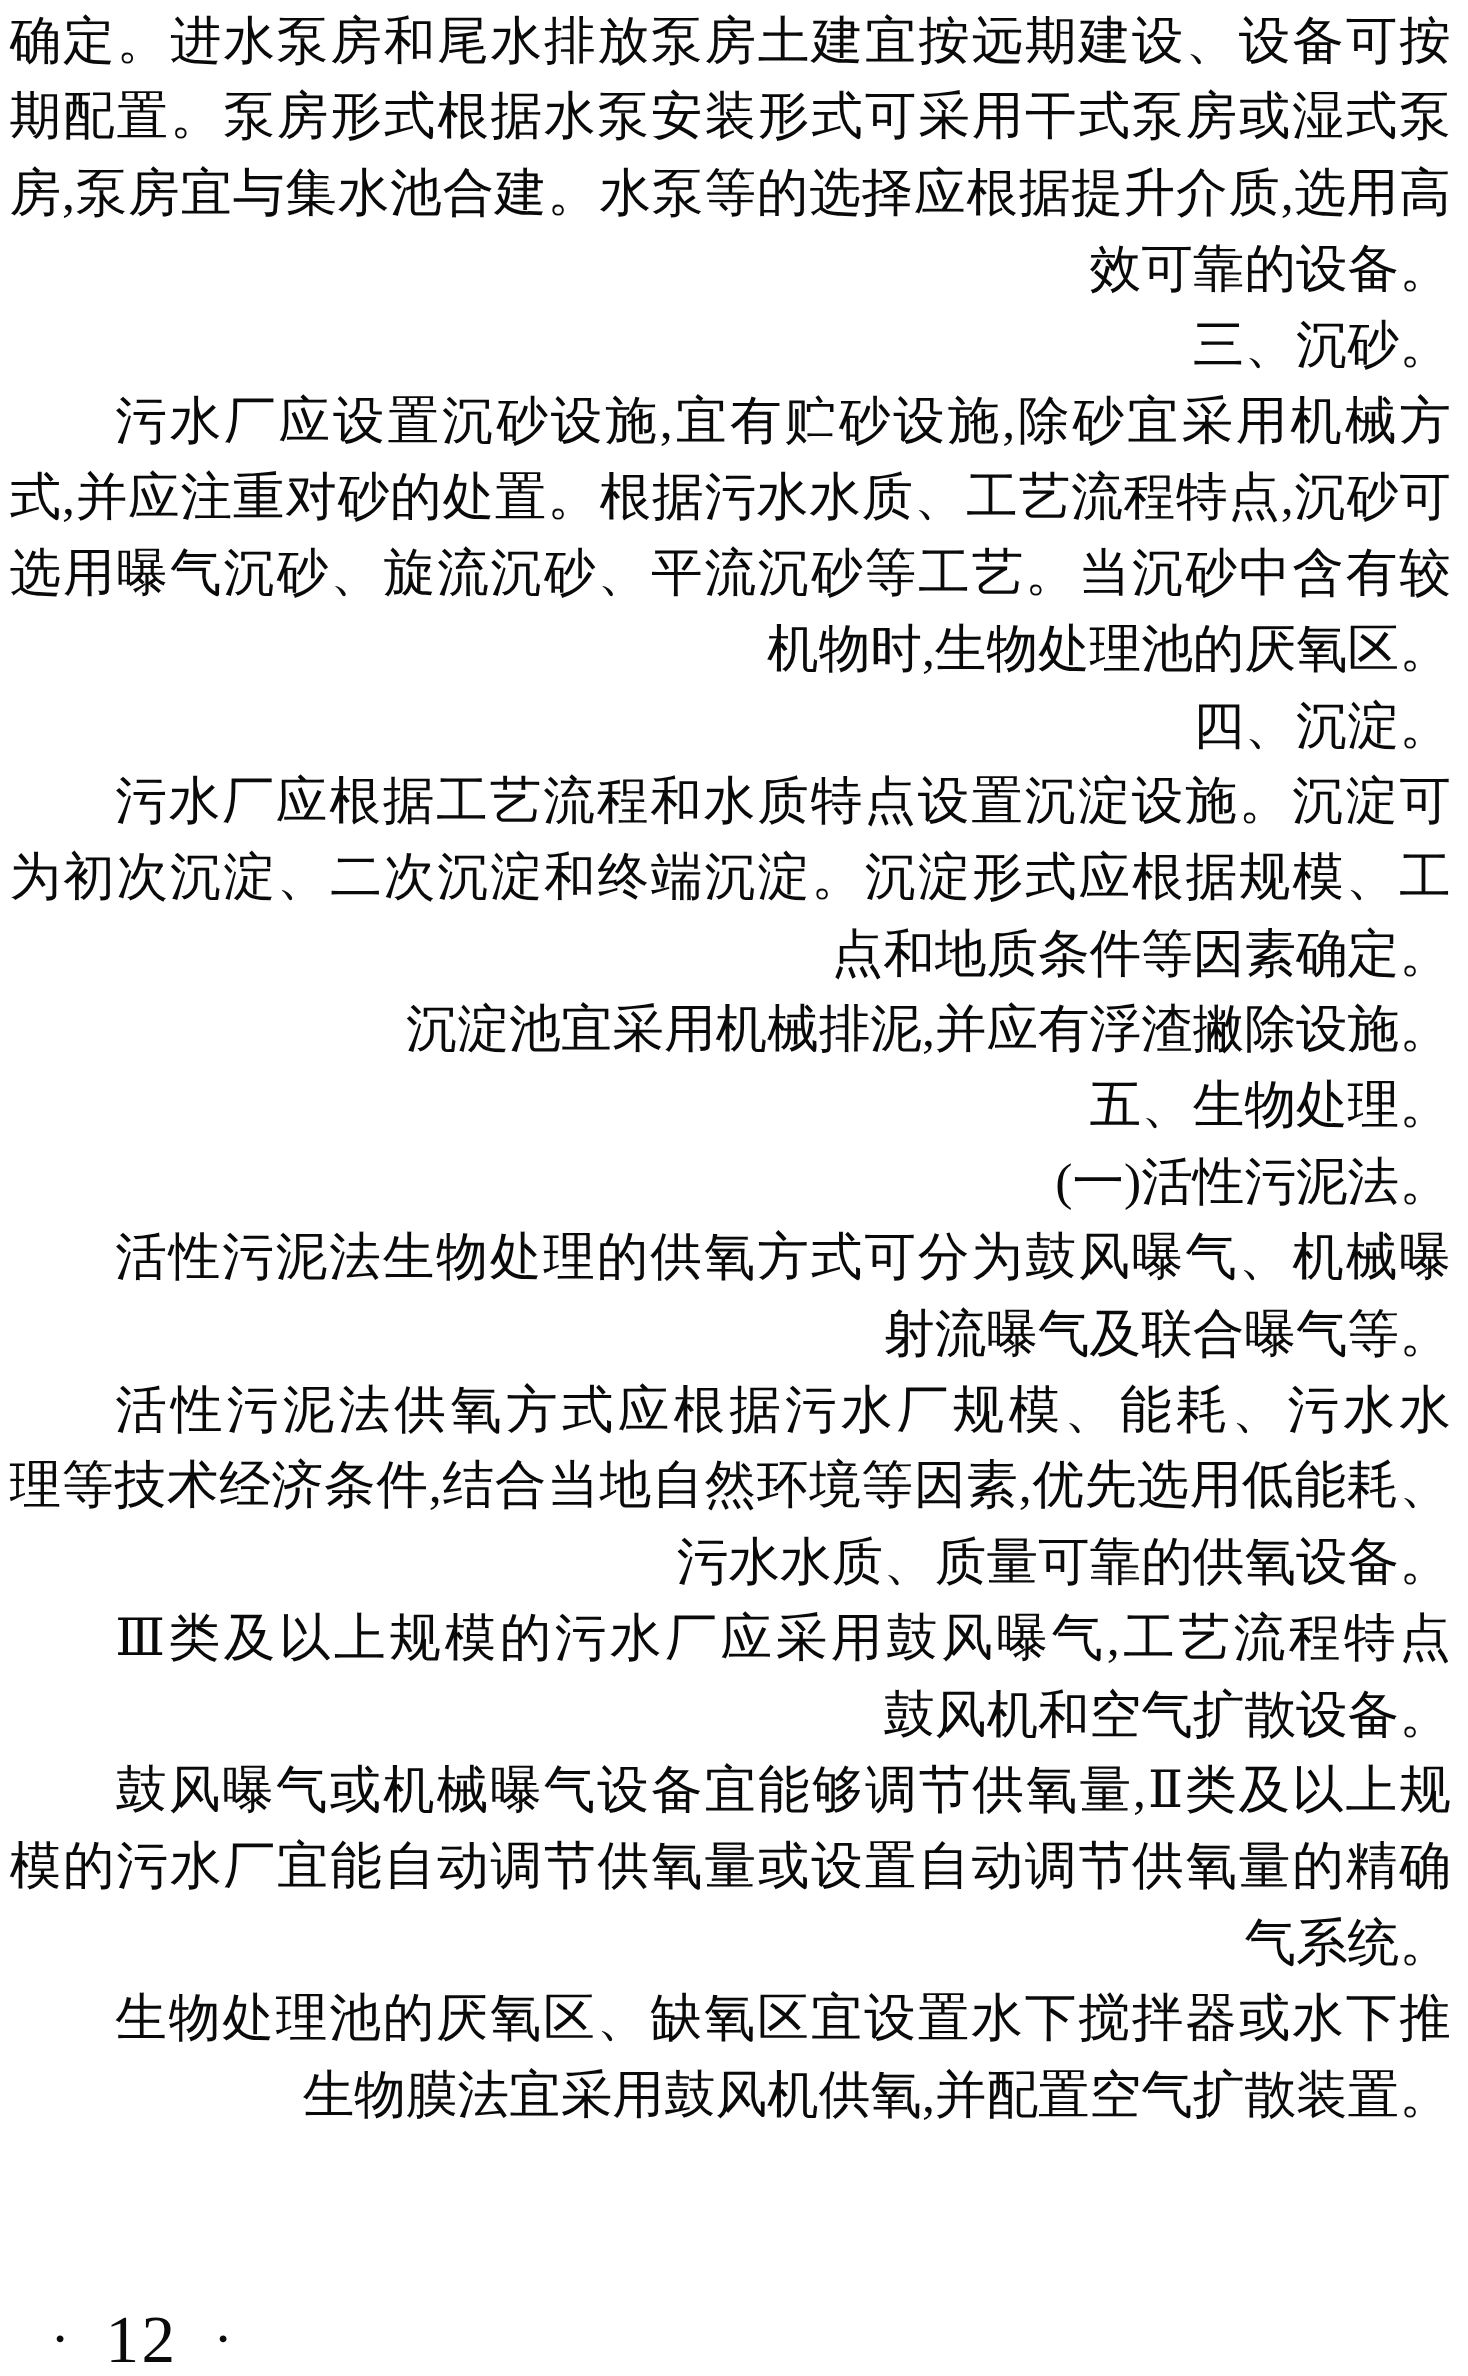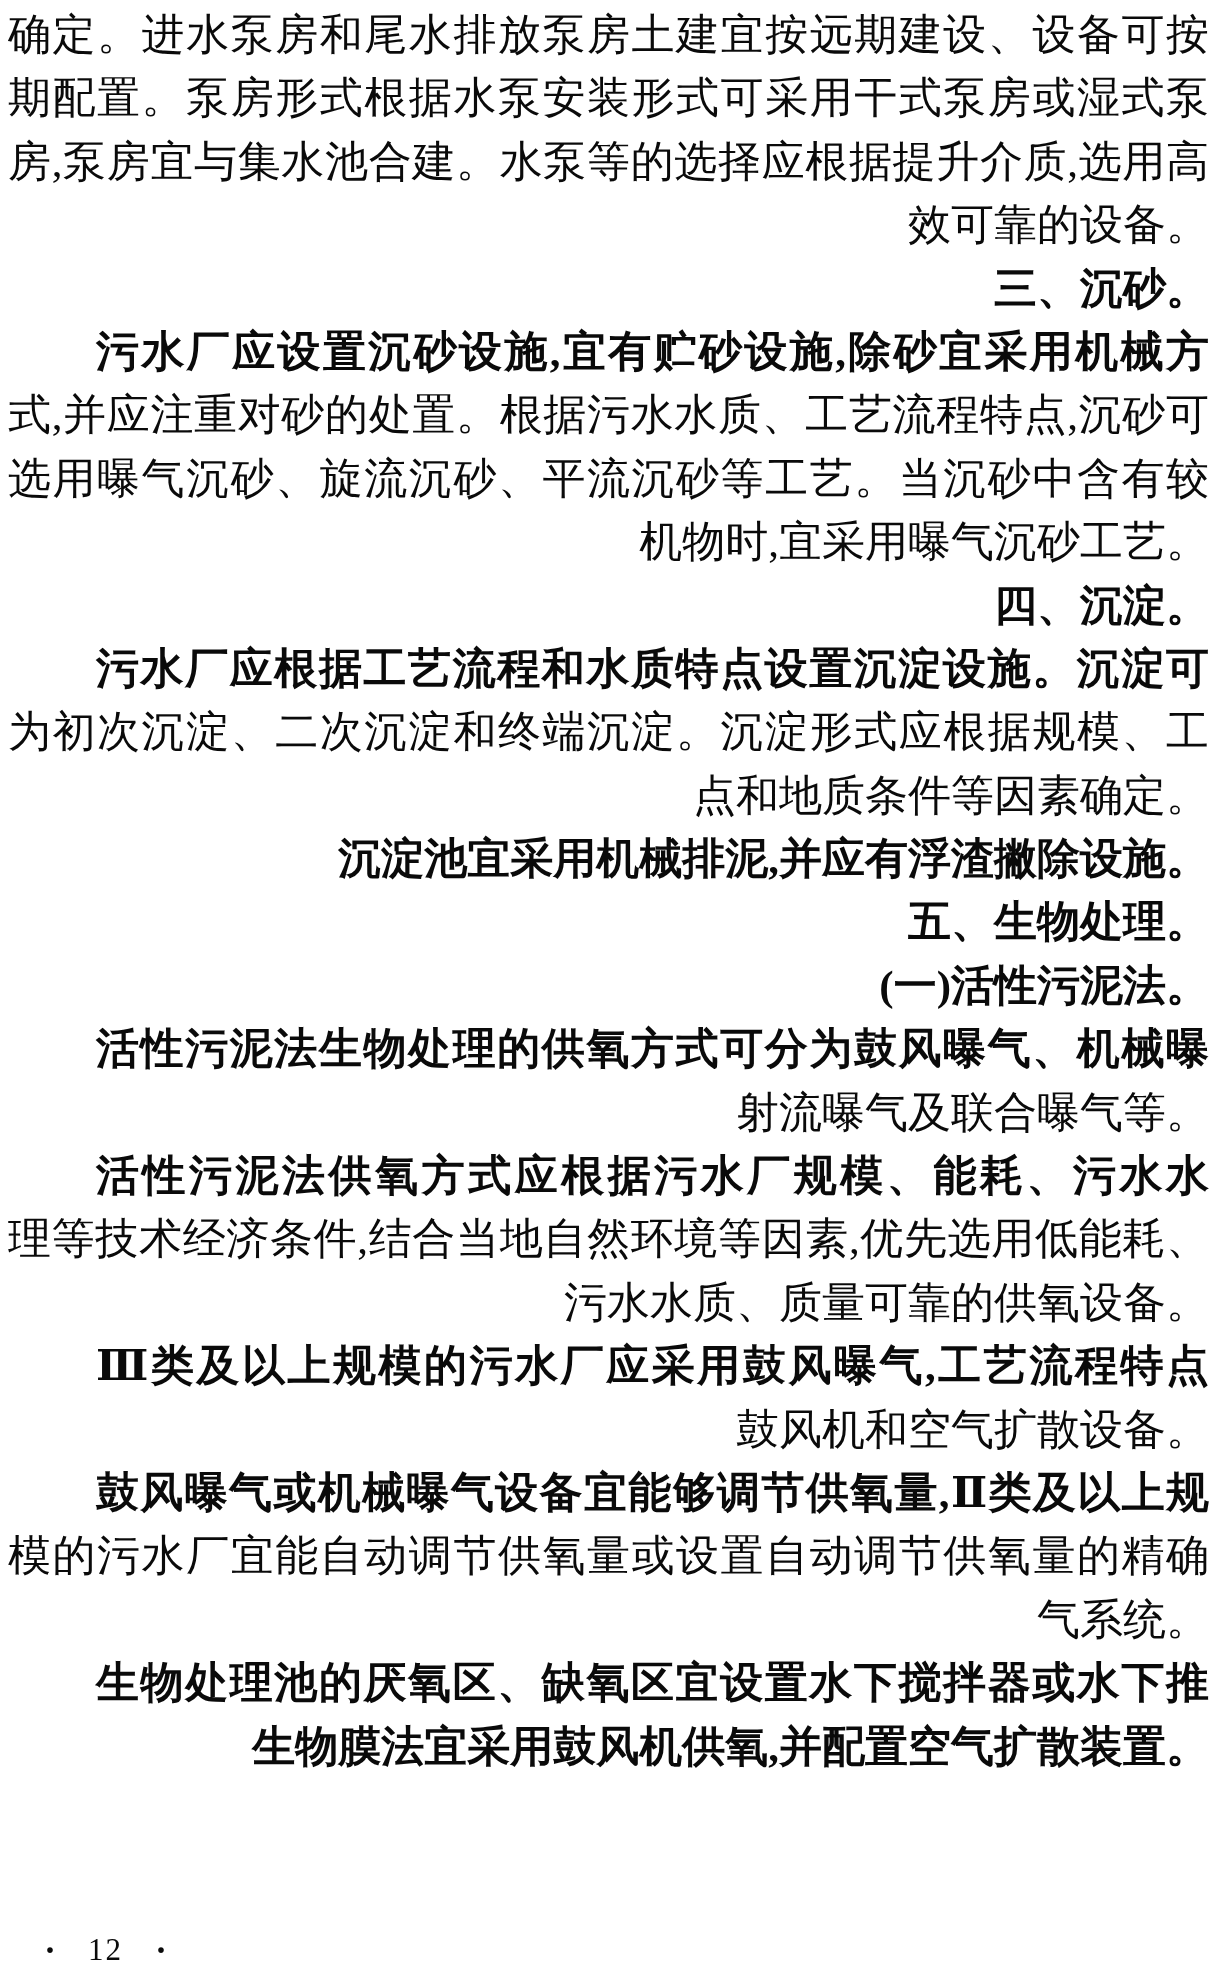--- a/index.html
+++ b/index.html
@@ -30,57 +30,56 @@
     text-align: right;
   }
   .line.justify {
     white-space: normal;
     text-align: justify;
     text-align-last: justify;
     overflow: hidden;
   }
   .line.indent {
     padding-left: 88px;
-    font-weight: bold;
   }
   .footer {
     position: absolute;
     left: 42px;
     top: 1922px;
     height: 56px;
     display: flex;
     align-items: center;
     gap: 30px;
     font-size: 44px;
     color: #0a0a0a;
   }
   .footer .dot {
     font-size: 48px;
     line-height: 56px;
   }
   .footer .num {
-    font-size: 31px;
+    font-size: 56px;
     line-height: 56px;
     letter-spacing: 2px;
   }
 </style>
 </head>
 <body>
 
 <div class="page">
   <div class="text-block">
       <div class="line justify">确定。进水泵房和尾水排放泵房土建宜按远期建设、设备可按近</div>
       <div class="line justify">期配置。泵房形式根据水泵安装形式可采用干式泵房或湿式泵</div>
       <div class="line justify">房,泵房宜与集水池合建。水泵等的选择应根据提升介质,选用高</div>
       <div class="line">效可靠的设备。</div>
       <div class="line indent">三、沉砂。</div>
       <div class="line justify indent">污水厂应设置沉砂设施,宜有贮砂设施,除砂宜采用机械方</div>
       <div class="line justify">式,并应注重对砂的处置。根据污水水质、工艺流程特点,沉砂可</div>
       <div class="line justify">选用曝气沉砂、旋流沉砂、平流沉砂等工艺。当沉砂中含有较多有</div>
-      <div class="line">机物时,宜采用曝气沉砂工艺。</div>
+      <div class="line">机物时,生物处理池的厌氧区。</div>
       <div class="line indent">四、沉淀。</div>
       <div class="line justify indent">污水厂应根据工艺流程和水质特点设置沉淀设施。沉淀可分</div>
       <div class="line justify">为初次沉淀、二次沉淀和终端沉淀。沉淀形式应根据规模、工艺特</div>
       <div class="line">点和地质条件等因素确定。</div>
       <div class="line indent">沉淀池宜采用机械排泥,并应有浮渣撇除设施。</div>
       <div class="line indent">五、生物处理。</div>
       <div class="line indent">(一)活性污泥法。</div>
       <div class="line justify indent">活性污泥法生物处理的供氧方式可分为鼓风曝气、机械曝气、</div>
       <div class="line">射流曝气及联合曝气等。</div>
       <div class="line justify indent">活性污泥法供氧方式应根据污水厂规模、能耗、污水水质、管</div>

